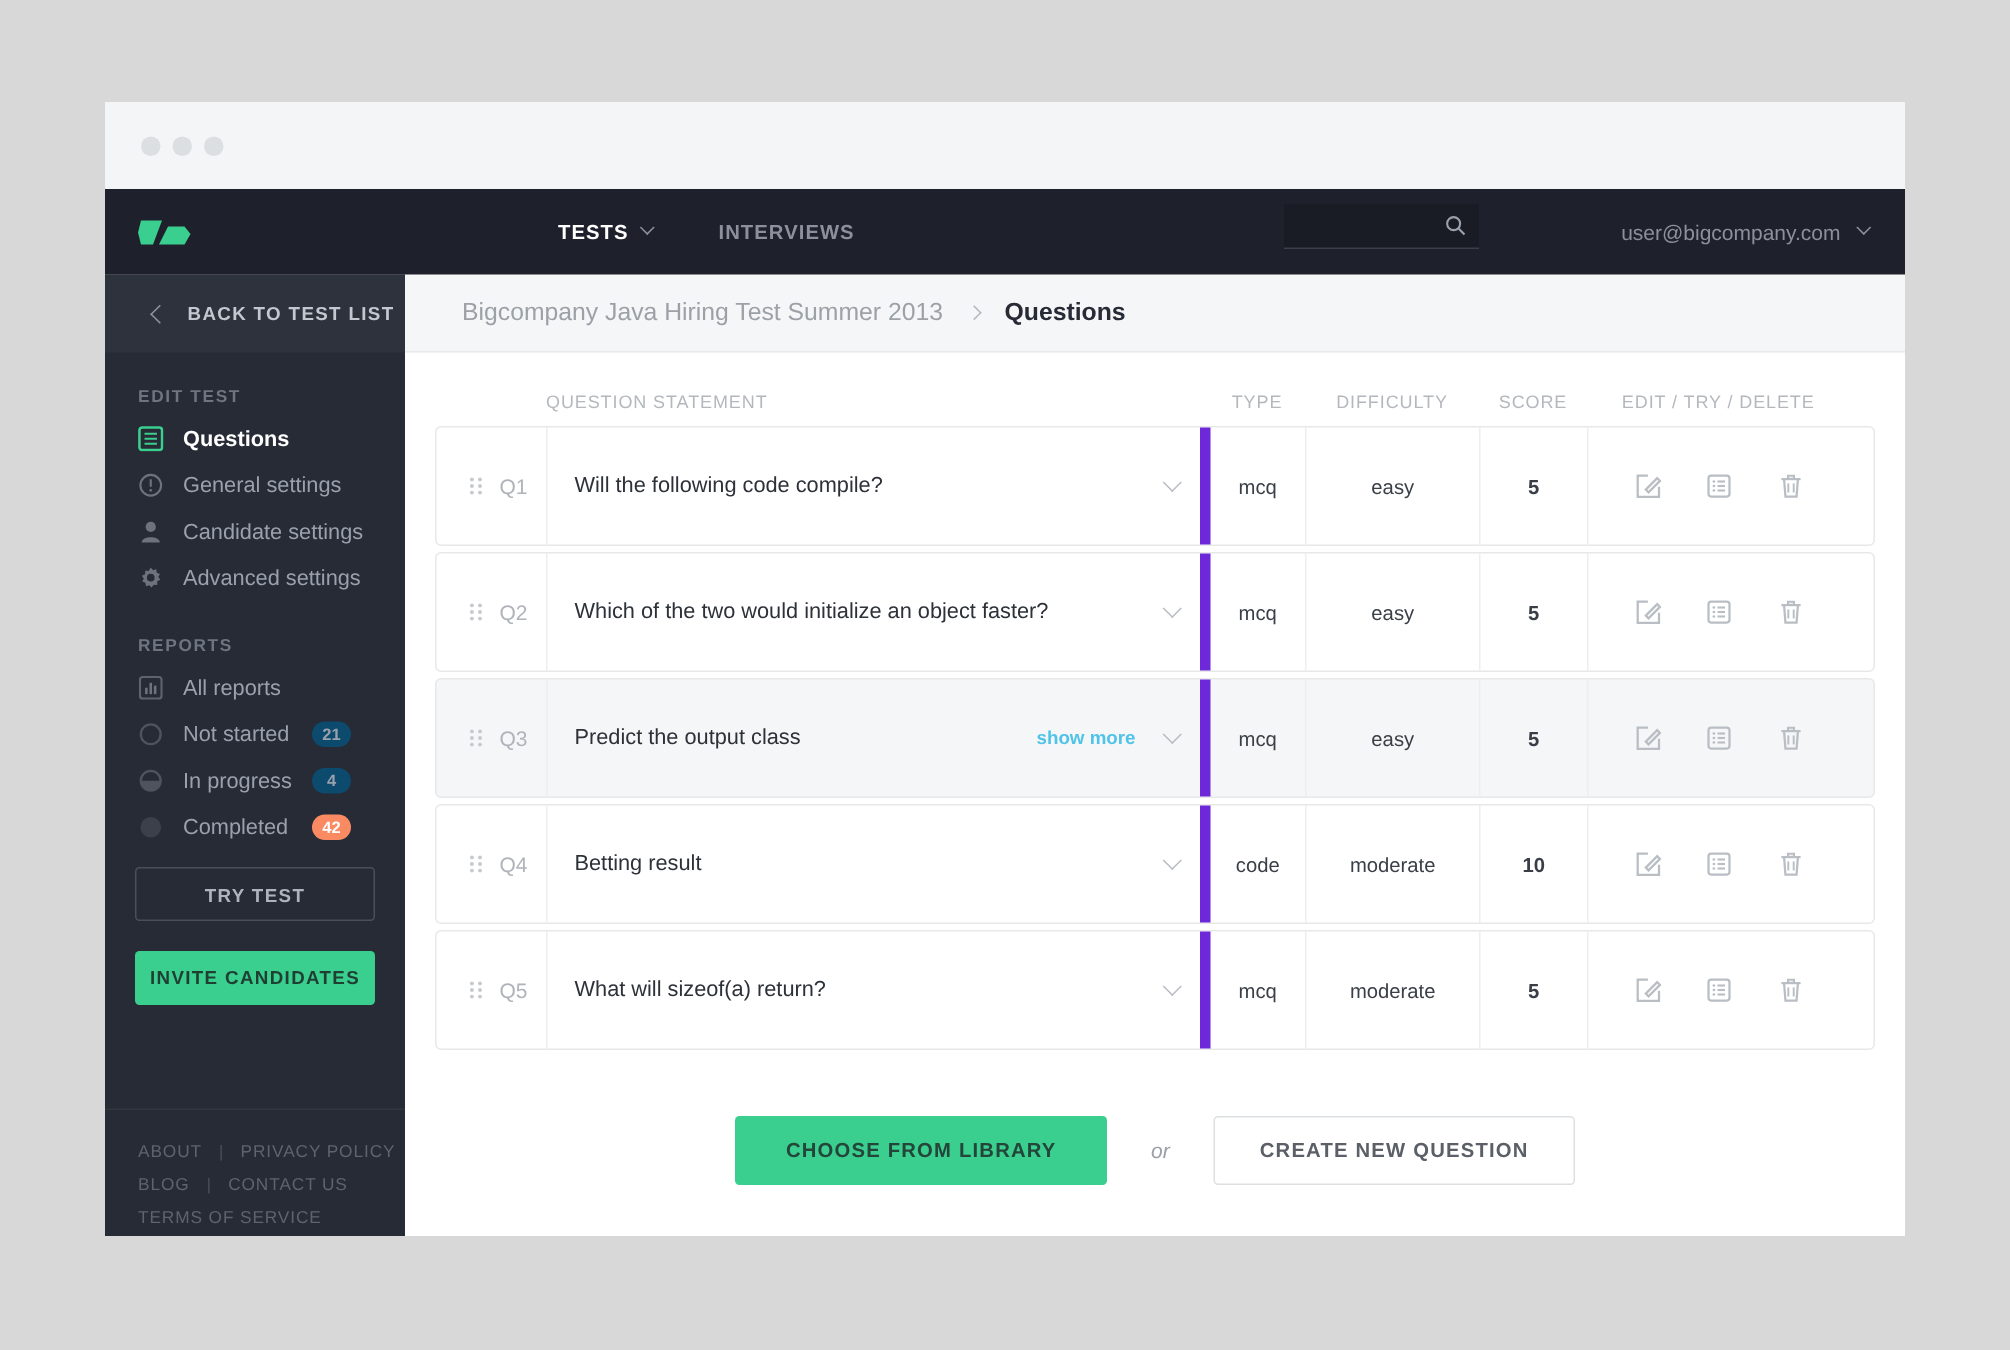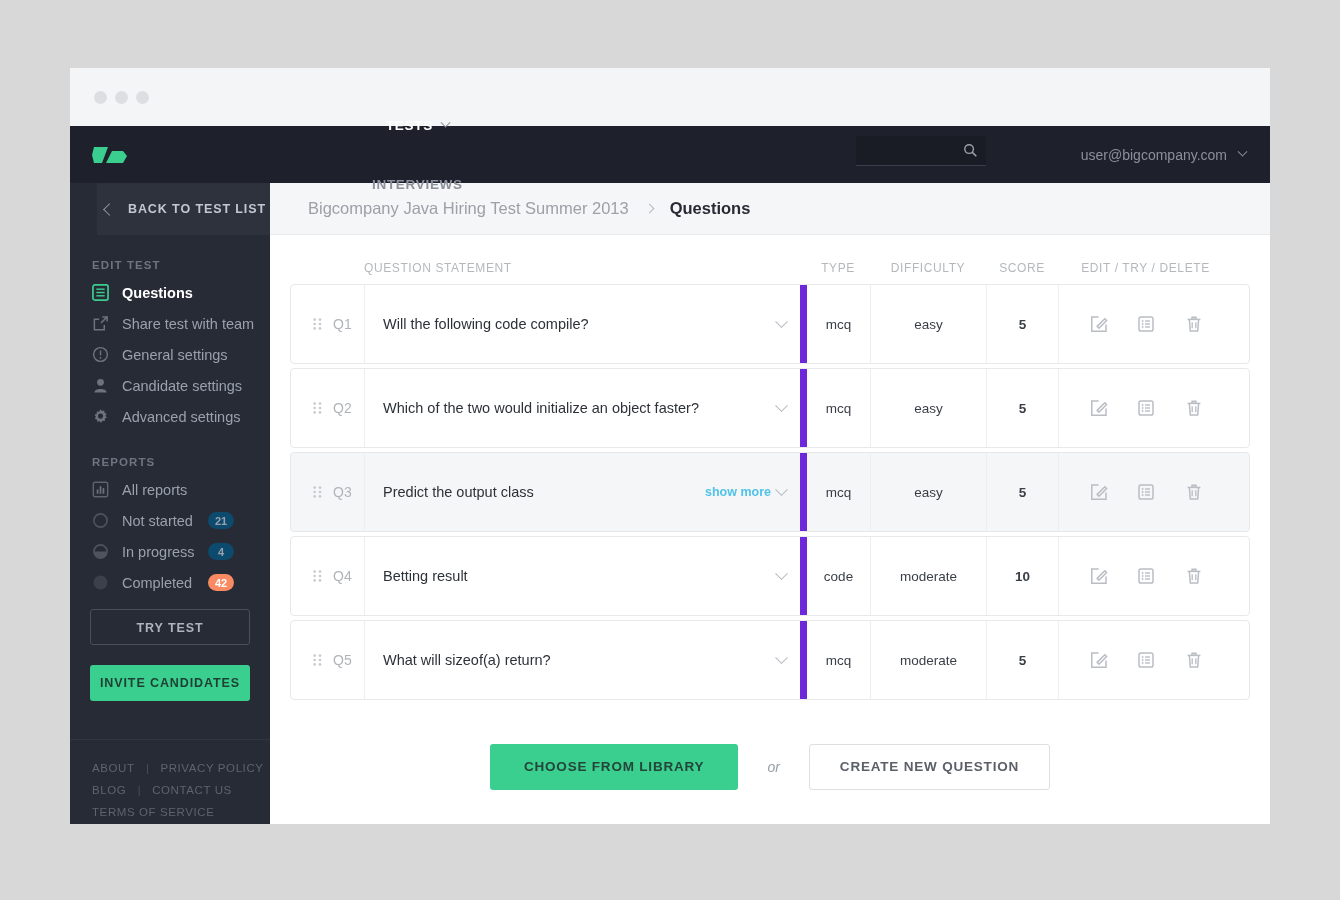--- a/index.html
+++ b/index.html
@@ -30,21 +30,21 @@
   }
 
   
   #topnav {
     height: 57px;
     background: #1e212b;
     display: flex; align-items: center;
     position: relative;
   }
   #logo { width: 200px; padding-left: 22px; display: flex; align-items: center; }
-  #navlinks { display: flex; align-items: center; gap: 44px; margin-left: 102px; flex-direction: column; }
+  #navlinks { display: flex; align-items: center; gap: 44px; margin-left: 102px; }
   .navlink {
     font-size: 13.5px; font-weight: bold; letter-spacing: .7px;
     color: #8b909c; display: flex; align-items: center; gap: 9px;
   }
   .navlink.active { color: #ffffff; }
   .caret {
     display:inline-block; width:7px; height:7px;
     border-right: 1.6px solid #8b909c; border-bottom: 1.6px solid #8b909c;
     transform: rotate(45deg) translate(-2px,-2px);
   }
@@ -68,21 +68,21 @@
     color: #8b909c; font-size: 14px;
   }
 
   
   #body { display: flex; height: 641px; }
 
   
   #sidebar { width: 200px; background: #272b36; position: relative; }
   #backbar {
     height: 52px; background: #2e323d;
-    display: flex; align-items: center; padding-left: 8px; gap: 14px; margin-left: 27px;
+    display: flex; align-items: center; padding-left: 32px; gap: 14px;
   }
   #backbar .label {
     color: #c3c7cf; font-size: 12.5px; font-weight: bold; letter-spacing: .9px;
   }
   .chev-left {
     width: 9px; height: 9px;
     border-left: 1.6px solid #9096a2; border-bottom: 1.6px solid #9096a2;
     transform: rotate(45deg);
   }
   .sect-title {
@@ -160,21 +160,21 @@
     padding-left: 22px; border-right: 1px solid #eceef0;
     color: #b0b4ba; font-size: 14px;
   }
   .grip { width: 9px; height: 12px; display: block; }
   .c-q {
     width: 442px; display: flex; align-items: center;
     padding: 0 14px 0 18px; border-right: 7px solid #6d28d9;
     color: #2d3138; font-size: 14.5px;
   }
   .c-q .qtext { flex: 1; }
-  .showmore { color: #4fc3e8; font-size: 12.5px; font-weight: bold; margin-right: 6px; }
+  .showmore { color: #4fc3e8; font-size: 12.5px; font-weight: bold; margin-right: 20px; }
   .dchev {
     width: 9px; height: 9px;
     border-right: 1.5px solid #b7bcc3; border-bottom: 1.5px solid #b7bcc3;
     transform: rotate(45deg) translate(-2px,-2px);
   }
   .c-t, .c-d, .c-s {
     display: flex; align-items: center; justify-content: center;
     border-right: 1px solid #eceef0; color: #3a3f47; font-size: 13.5px;
   }
   .c-t { width: 64px; }
@@ -256,28 +256,20 @@
       <div class="navitem active">
         <svg class="ico" viewBox="0 0 18 18">
           <rect x="1" y="1" width="16" height="16" rx="2" fill="none" stroke="#3ace8f" stroke-width="1.8"></rect>
           <line x1="4.6" y1="5.5" x2="13.4" y2="5.5" stroke="#3ace8f" stroke-width="1.5"></line>
           <line x1="4.6" y1="9" x2="13.4" y2="9" stroke="#3ace8f" stroke-width="1.5"></line>
           <line x1="4.6" y1="12.5" x2="13.4" y2="12.5" stroke="#3ace8f" stroke-width="1.5"></line>
         </svg>
         <span>Questions</span>
       </div>
 
-      <div class="navitem">
-        <svg class="ico" viewBox="0 0 18 18">
-          <path d="M11 2 H16 V7" fill="none" stroke="#6d727d" stroke-width="1.6"></path>
-          <path d="M16 2 L9.5 8.5" fill="none" stroke="#6d727d" stroke-width="1.6"></path>
-          <path d="M13 10.5 V15.5 H2.5 V4.5 H7.5" fill="none" stroke="#6d727d" stroke-width="1.6"></path>
-        </svg>
-        <span>Share test with team</span>
-      </div>
 
       <div class="navitem">
         <svg class="ico" viewBox="0 0 18 18">
           <circle cx="9" cy="9" r="7.3" fill="none" stroke="#6d727d" stroke-width="1.5"></circle>
           <line x1="9" y1="4.8" x2="9" y2="10" stroke="#6d727d" stroke-width="1.5"></line>
           <circle cx="9" cy="12.6" r="0.95" fill="#6d727d"></circle>
         </svg>
         <span>General settings</span>
       </div>
 

